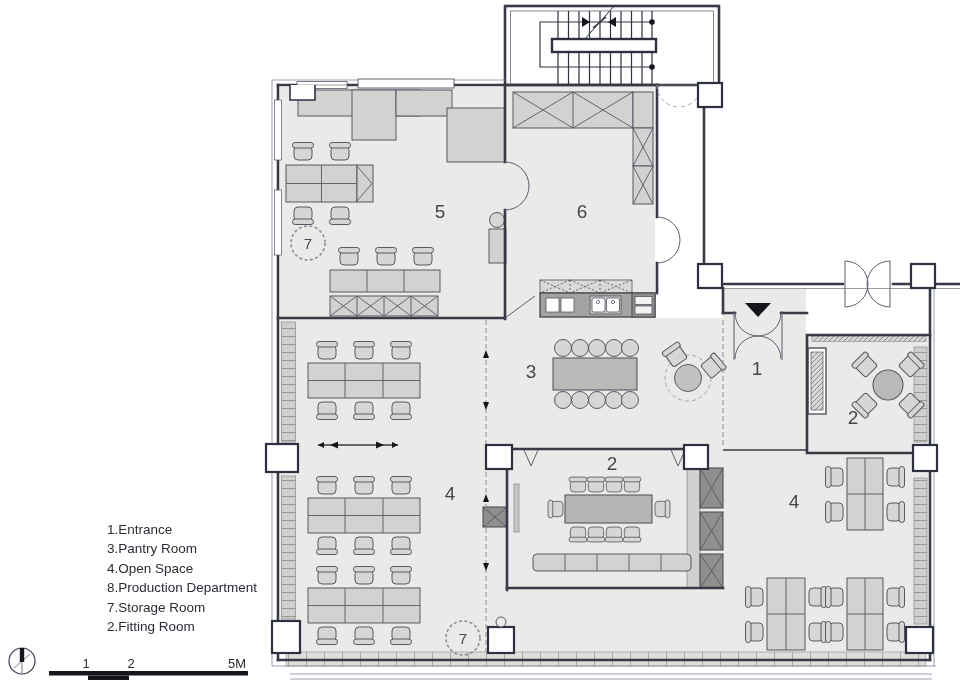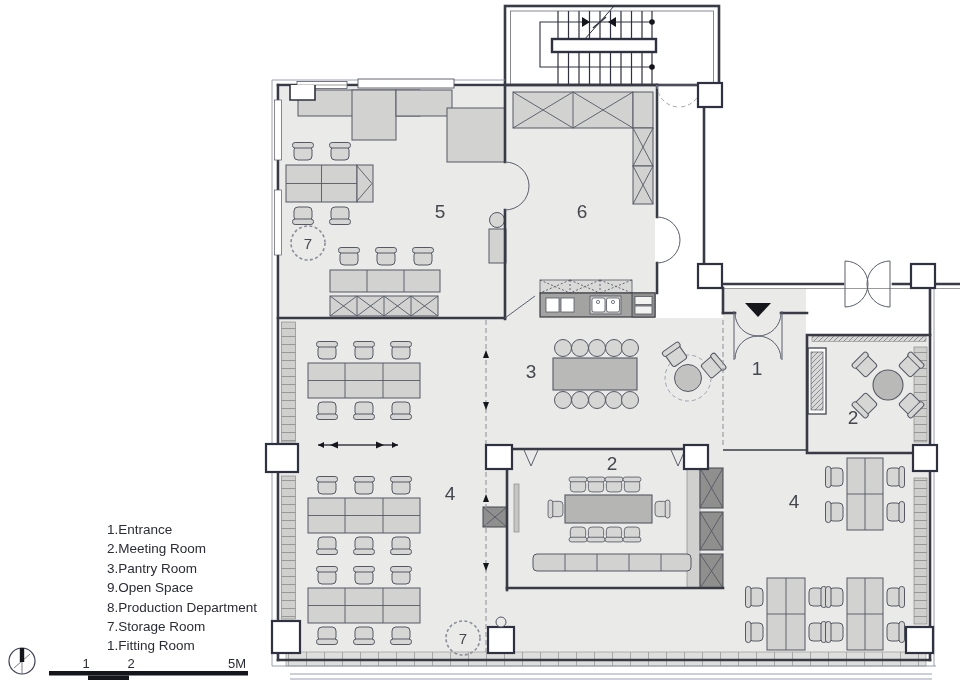--- a/index.html
+++ b/index.html
@@ -339,20 +339,19 @@
     <rect x="49" y="671" width="199" height="4.5" class="blk"></rect>
     <rect x="88" y="675.5" width="41" height="4.5" class="blk"></rect>
     <text x="86" y="668" class="slabel">1</text>
     <text x="131" y="668" class="slabel">2</text>
     <text x="237" y="668" class="slabel">5M</text>
   </g>
 </svg>
 
 <div class="legend">
   <div>1.Entrance</div>
-  <div>2.Meeting Room</div>
   <div>3.Pantry Room</div>
-  <div>9.Open Space</div>
+  <div>4.Open Space</div>
   <div>8.Production Department</div>
   <div>7.Storage Room</div>
-  <div>1.Fitting Room</div>
+  <div>2.Fitting Room</div>
 </div>
 </div>
 
 </body></html>

